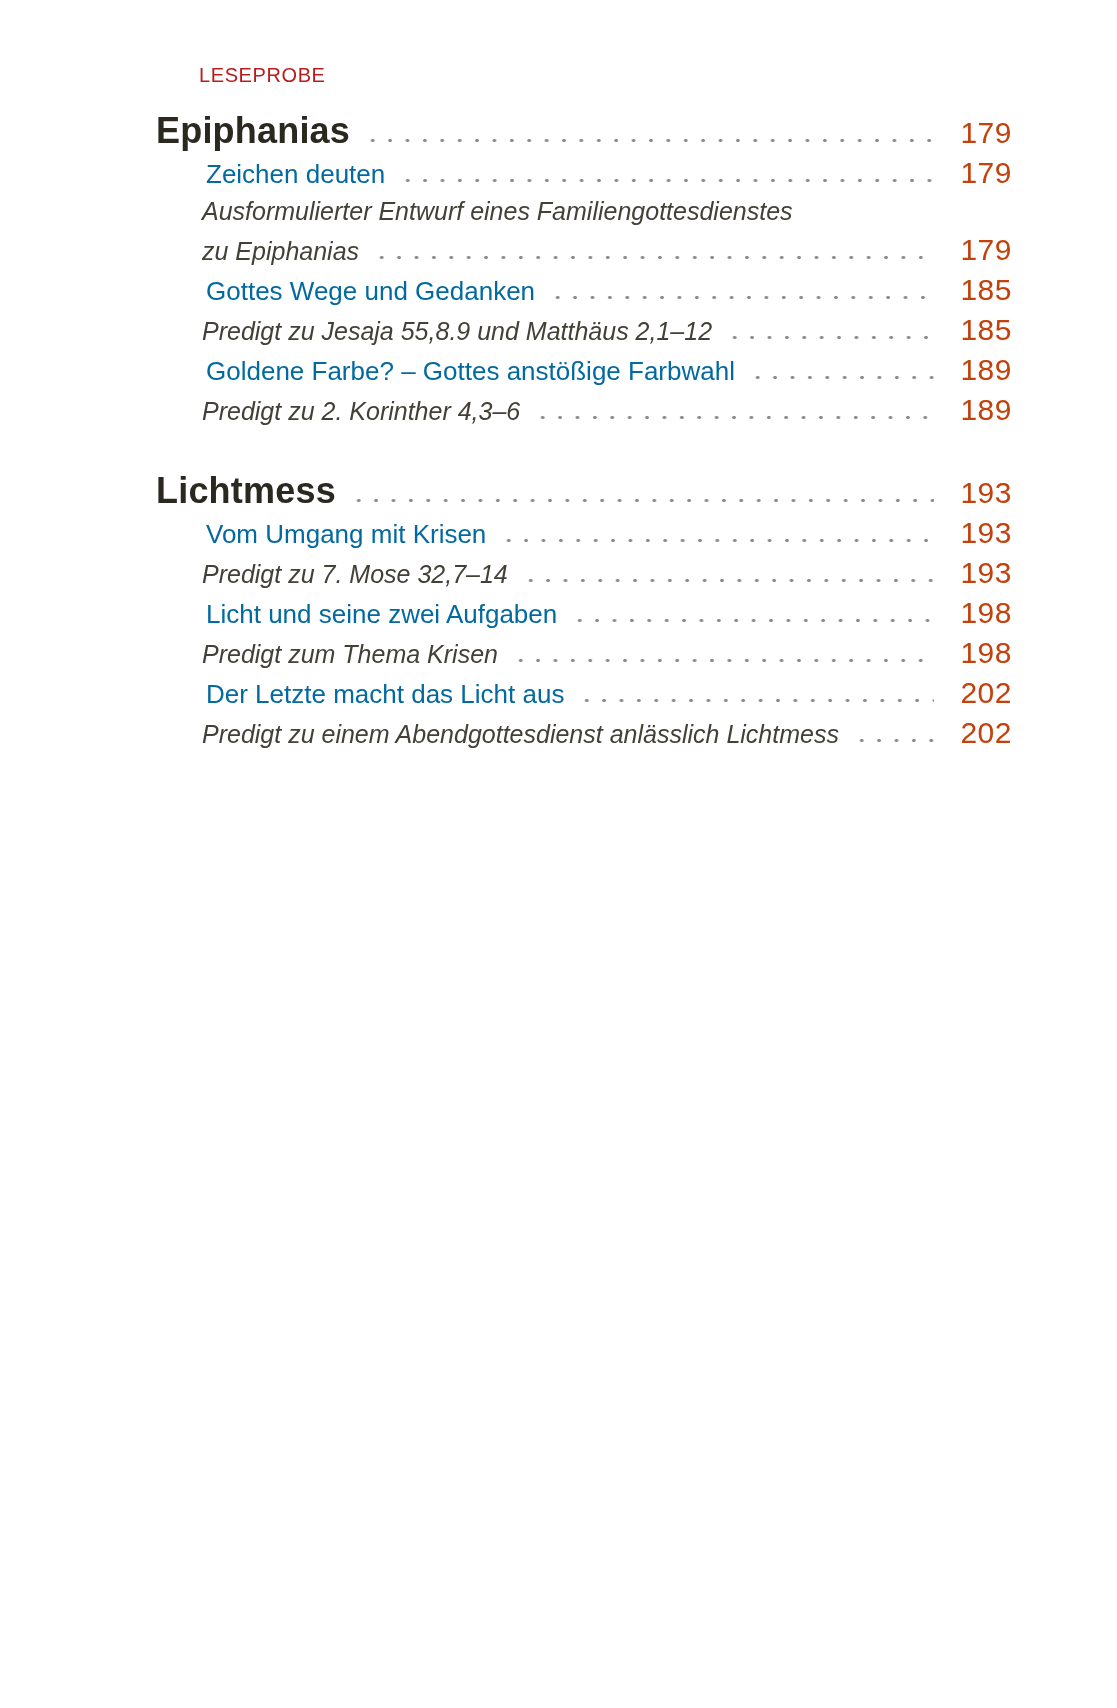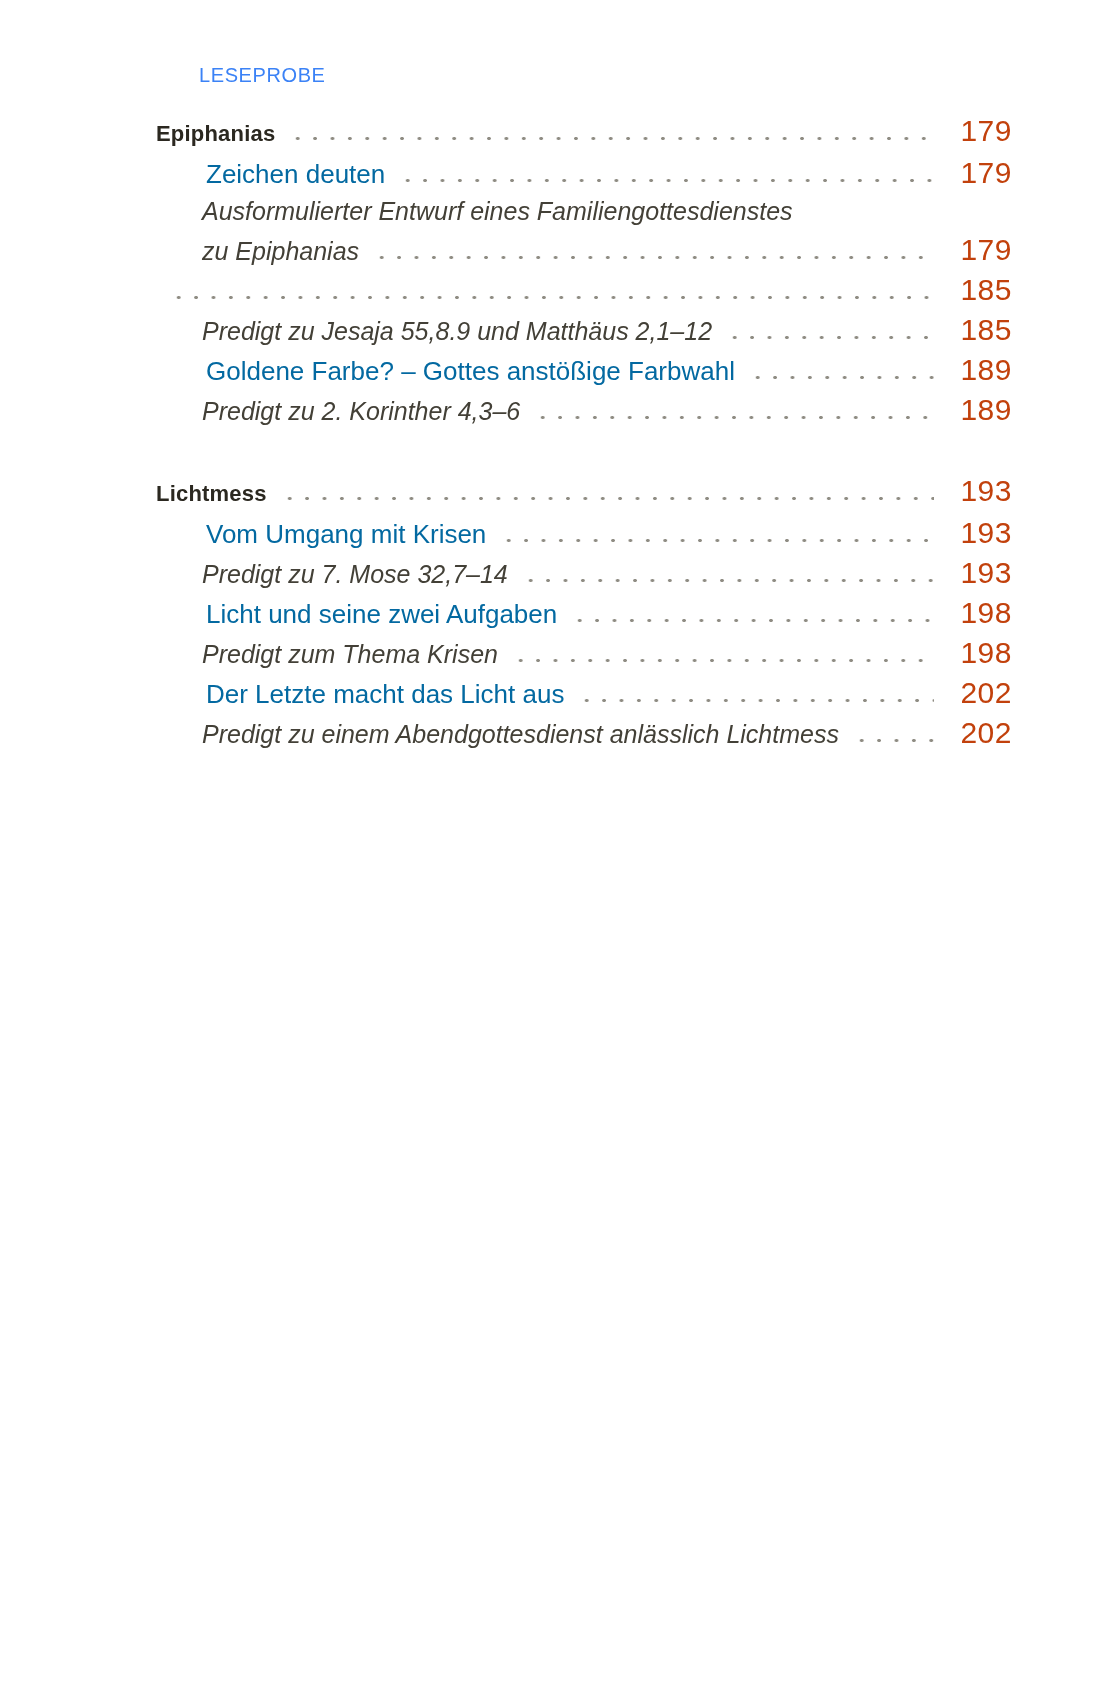--- a/index.html
+++ b/index.html
@@ -21,21 +21,21 @@
     position: absolute;
     left: 156px;
     top: 64px;
     width: 856px;
   }
   .doc-header {
     margin-left: 43px;
     font-size: 20px;
     line-height: 23px;
     letter-spacing: 0.6px;
-    color: #3b82f6;
+    color: #b91c1c;
     margin-bottom: 21px;
   }
   .toc {
     width: 100%;
   }
   .row {
     display: flex;
     align-items: baseline;
     height: 40px;
     line-height: 40px;
@@ -61,21 +61,21 @@
     font-weight: 300;
     color: #c2410c;
     letter-spacing: 0.5px;
   }
   
   .row.section {
     height: 45px;
     line-height: 45px;
   }
   .row.section .label {
-    font-size: 22px;
+    font-size: 36px;
     font-weight: 700;
     color: #2b2820;
     letter-spacing: 0.2px;
   }
   
   .row.entry .label {
     margin-left: 50px;
     font-size: 26px;
     font-weight: 400;
     color: #0369a1;
@@ -118,20 +118,21 @@
         <div class="row subcont">
     <span class="label">Ausformulierter Entwurf eines Familiengottesdienstes</span>
 
   </div>
         <div class="row sub">
     <span class="label">zu Epiphanias</span>
     <span class="leader"></span>
     <span class="page-num">179</span>
   </div>
         <div class="row entry">
+    <span class="label">Gottes Wege und Gedanken</span>
     <span class="leader"></span>
     <span class="page-num">185</span>
   </div>
         <div class="row sub">
     <span class="label">Predigt zu Jesaja 55,8.9 und Matthäus 2,1–12</span>
     <span class="leader"></span>
     <span class="page-num">185</span>
   </div>
         <div class="row entry">
     <span class="label">Goldene Farbe? – Gottes anstößige Farbwahl</span>

